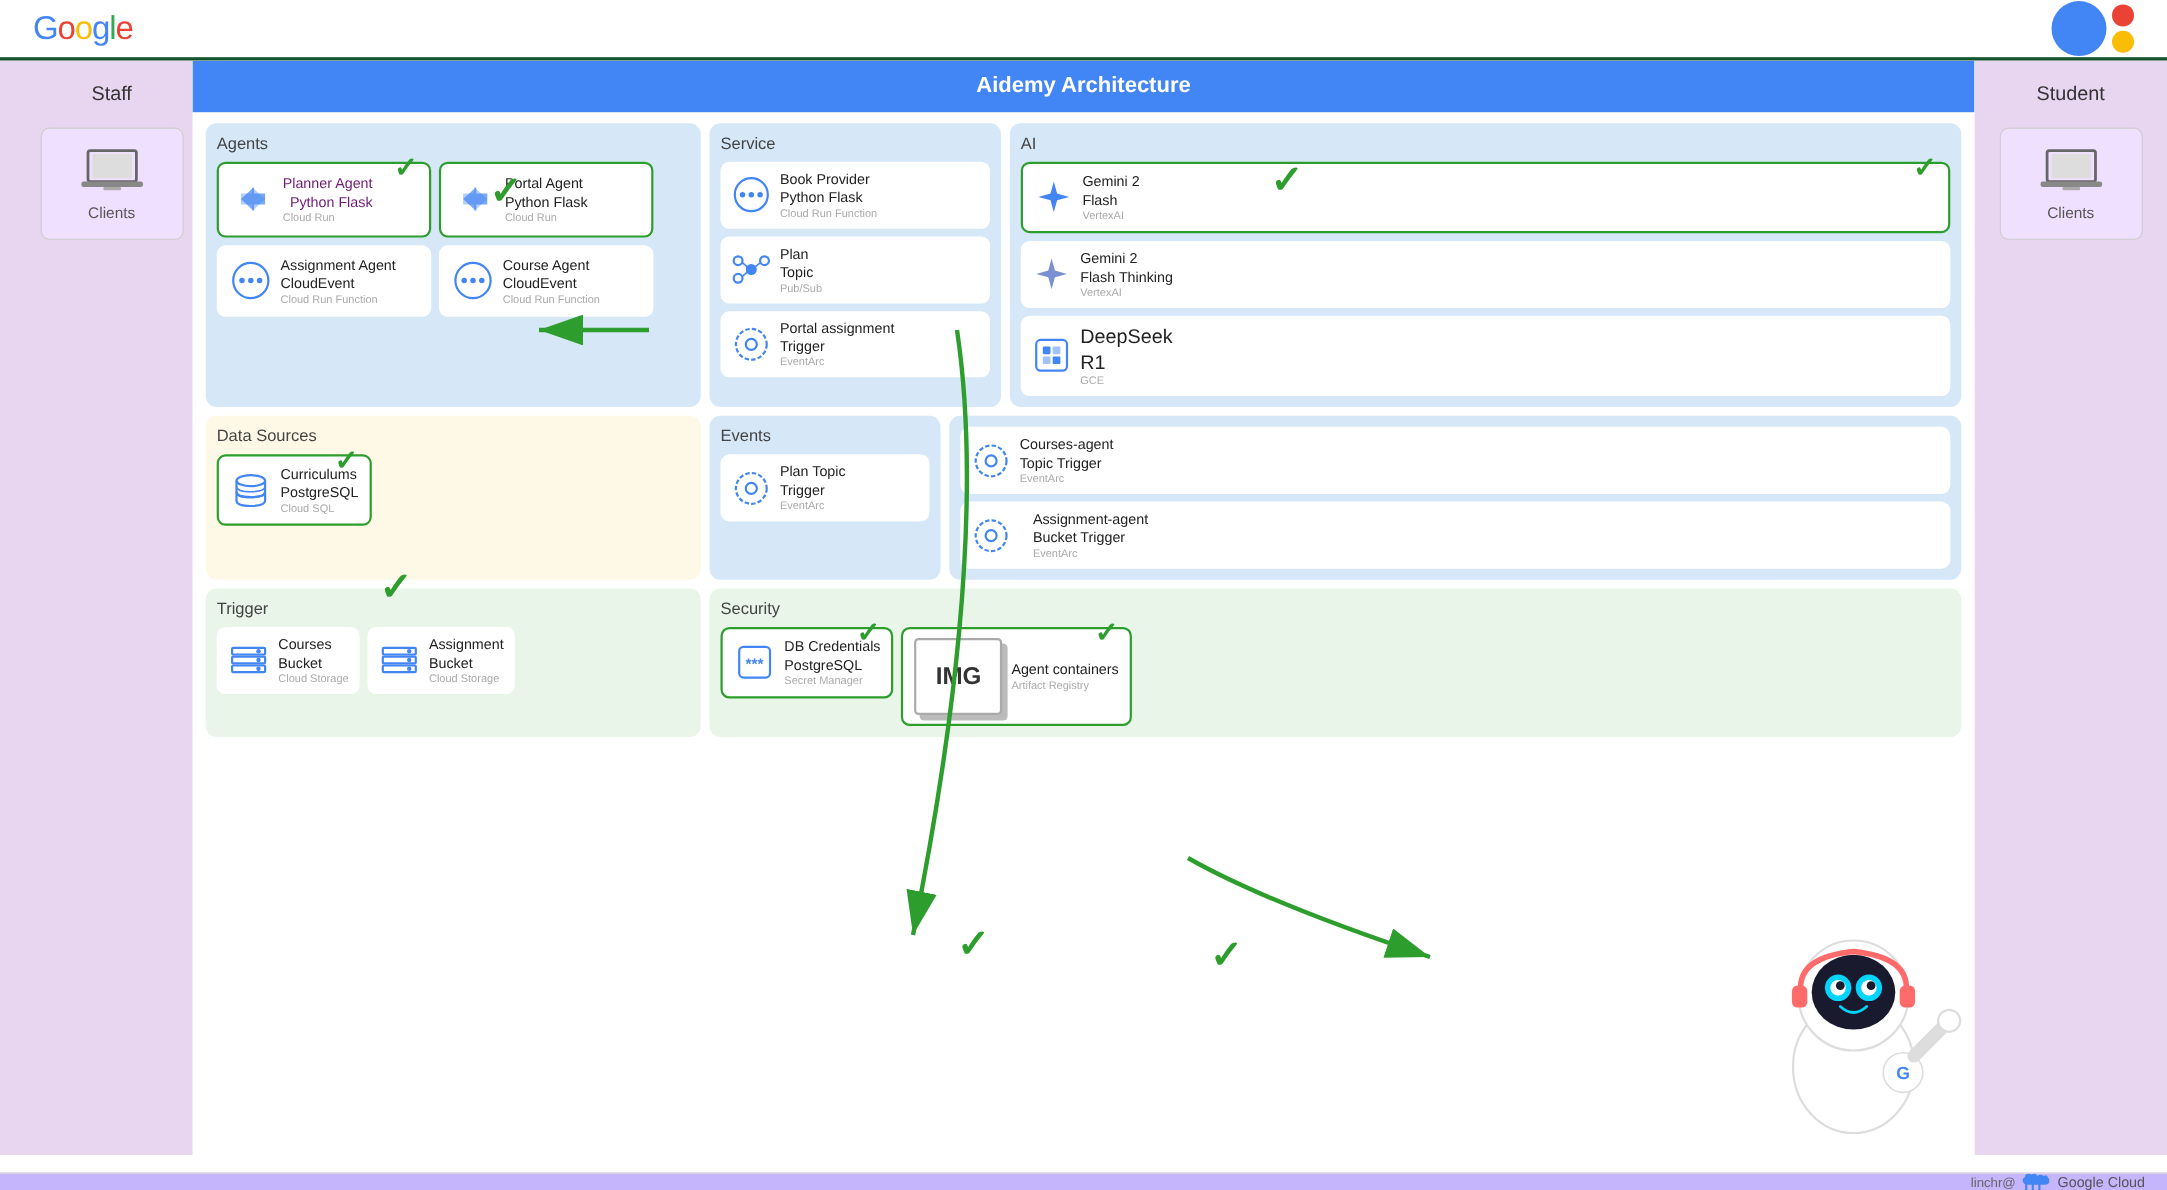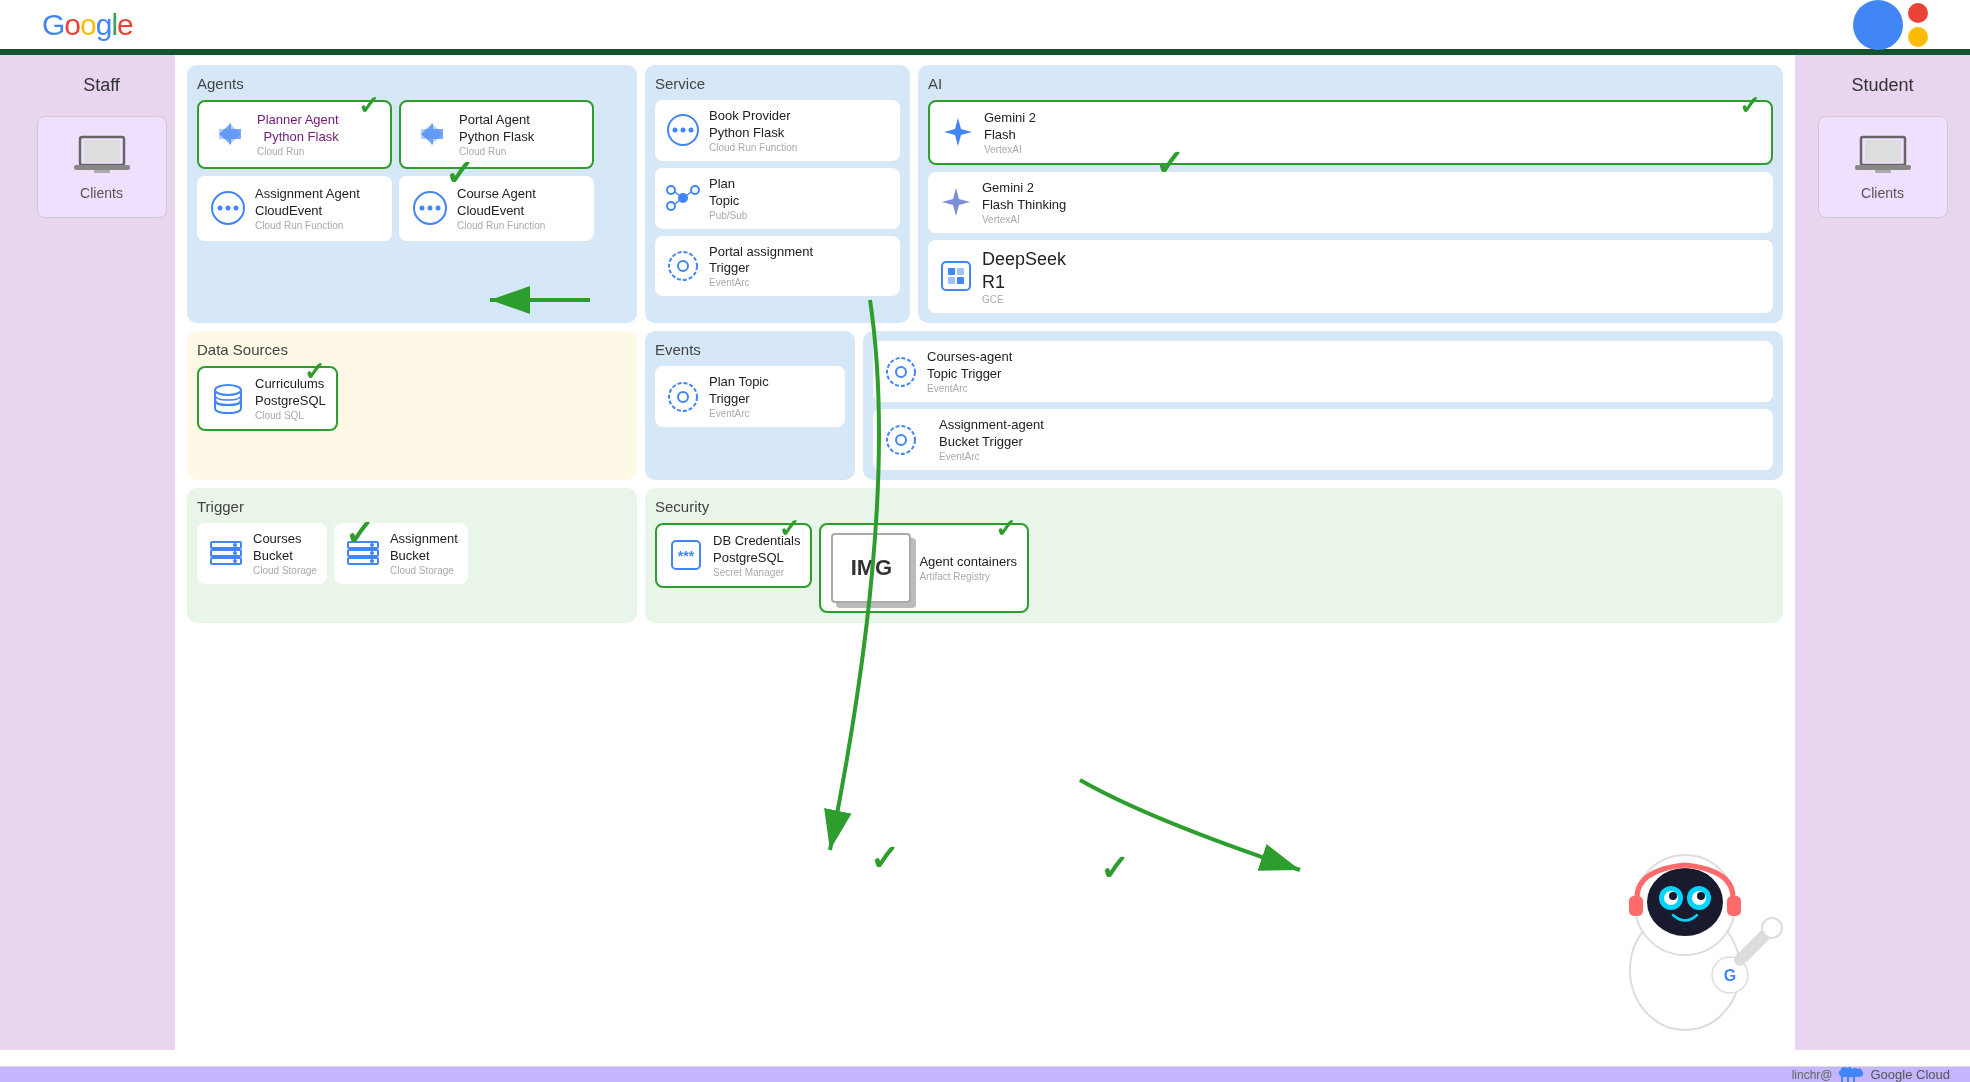--- a/index.html
+++ b/index.html
@@ -47,21 +47,21 @@
       height: 1082px;
       background: white;
     }
 
   </style>
 </head>
 <body>
 
 <div class="full-layout">
 
-  <div class="top-bar" style="position:absolute;top:0;left:0;right:0;height:55px;background:white;display:flex;align-items:center;justify-content:space-between;padding:0 42px;border-bottom:6px solid #14532d;z-index:20;">
+  <div class="top-bar" style="position:absolute;top:0;left:0;right:0;height:55px;background:white;display:flex;align-items:center;justify-content:space-between;padding:0 30px;border-bottom:3px solid #14532d;z-index:20;">
     <div style="font-size:30px;font-weight:400;letter-spacing:-1px;">
       <span style="color:#4285f4;">G</span><span style="color:#ea4335;">o</span><span style="color:#fbbc05;">o</span><span style="color:#4285f4;">g</span><span style="color:#34a853;">l</span><span style="color:#ea4335;">e</span>
     </div>
     <div style="display:flex;align-items:center;gap:5px;">
       <div style="width:50px;height:50px;background:#4285f4;border-radius:50%;"></div>
       <div style="display:flex;flex-direction:column;gap:4px;">
         <div style="width:20px;height:20px;background:#ea4335;border-radius:50%;"></div>
         <div style="width:20px;height:20px;background:#fbbc05;border-radius:50%;"></div>
       </div>
     </div>
@@ -89,20 +89,23 @@
         <rect x="12" y="7" width="36" height="22" rx="1" fill="#ddd"></rect>
         <rect x="2" y="32" width="56" height="5" rx="2" fill="#888"></rect>
         <rect x="22" y="37" width="16" height="3" rx="1" fill="#aaa"></rect>
       </svg>
       <div style="font-size:14px;color:#555;">Clients</div>
     </div>
   </div>
 
   <div style="position:absolute;top:55px;left:175px;right:175px;bottom:32px;background:white;overflow:hidden;">
 
+    <div style="background:#4285f4;color:white;text-align:center;font-size:20px;font-weight:600;padding:12px;">
+      <span>Aidemy Architecture</span>
+    </div>
 
     <div style="padding:10px 12px;height:calc(100% - 52px);overflow:hidden;display:flex;flex-direction:column;gap:8px;">
 
       <div style="display:flex;gap:8px;flex-shrink:0;">
 
         <div style="background:#d6e8f8;border-radius:10px;padding:10px;flex:0 0 450px;">
           <div style="font-size:15px;font-weight:500;color:#444;margin-bottom:8px;">Agents</div>
           <div style="display:flex;flex-wrap:wrap;gap:7px;">
 
             <div style="background:white;border-radius:8px;padding:10px 12px;display:flex;align-items:center;gap:8px;flex:0 0 195px;border:2.5px solid #2d9e2d;position:relative;">

